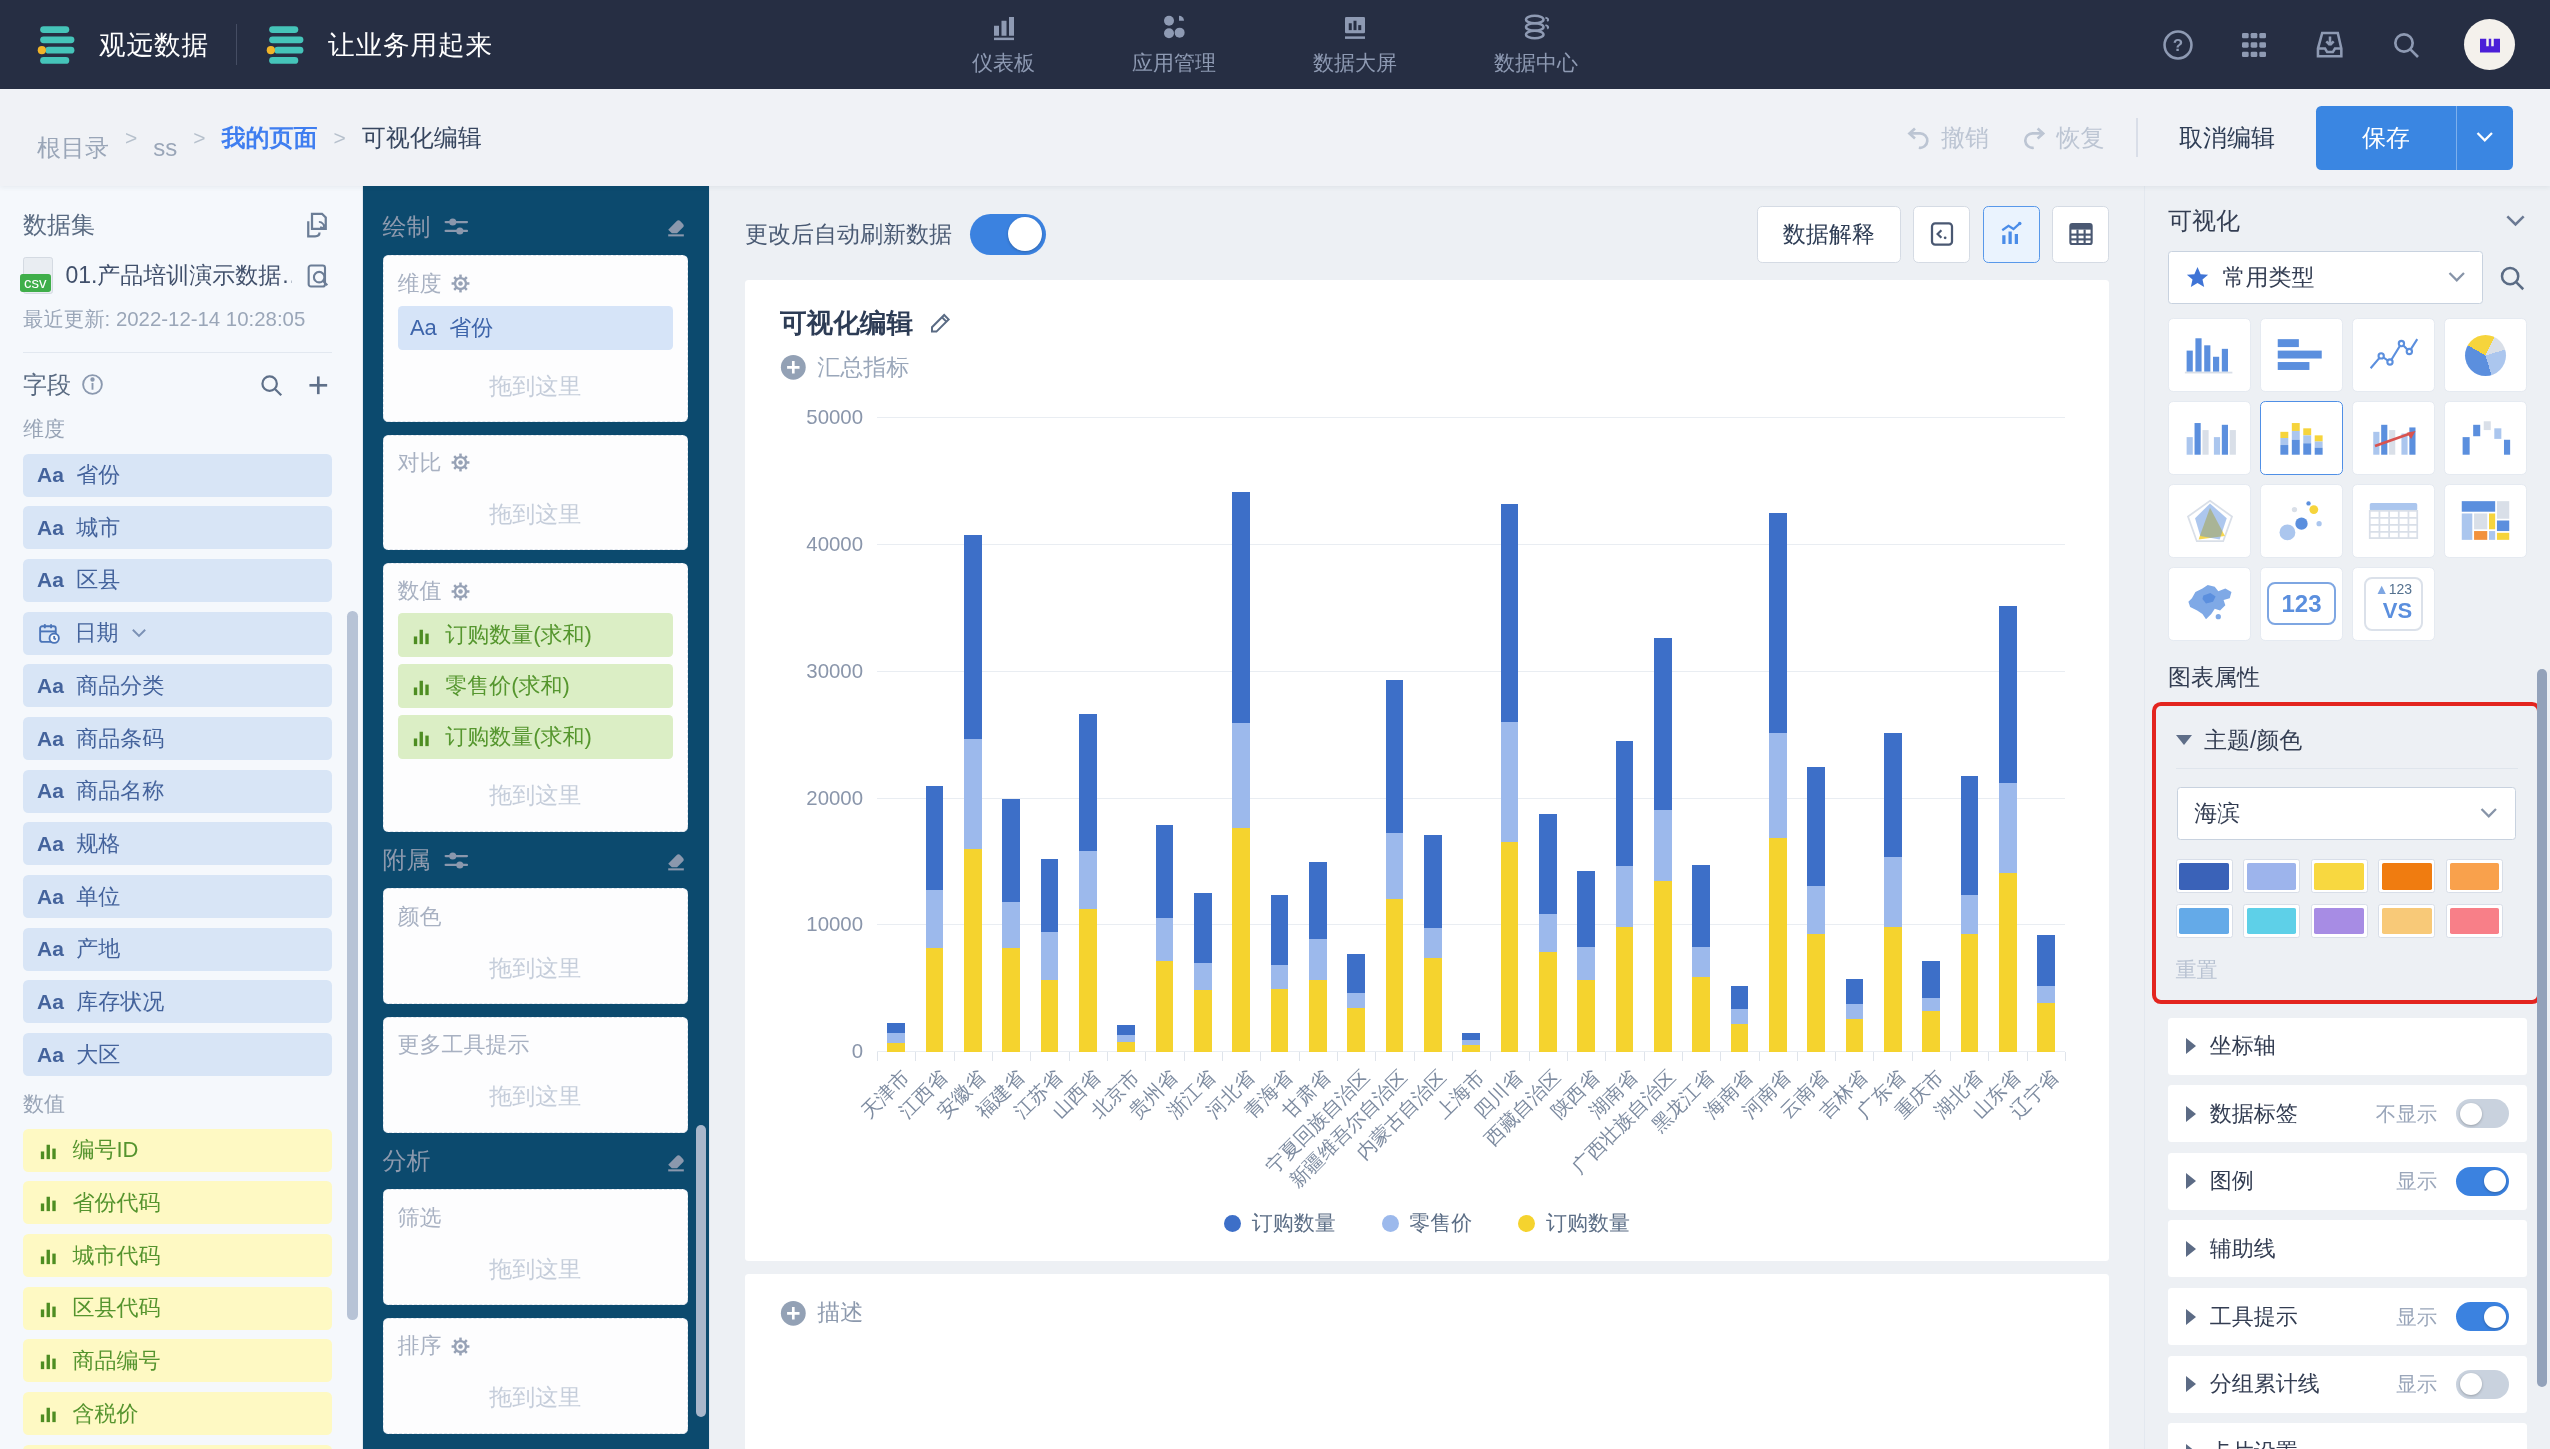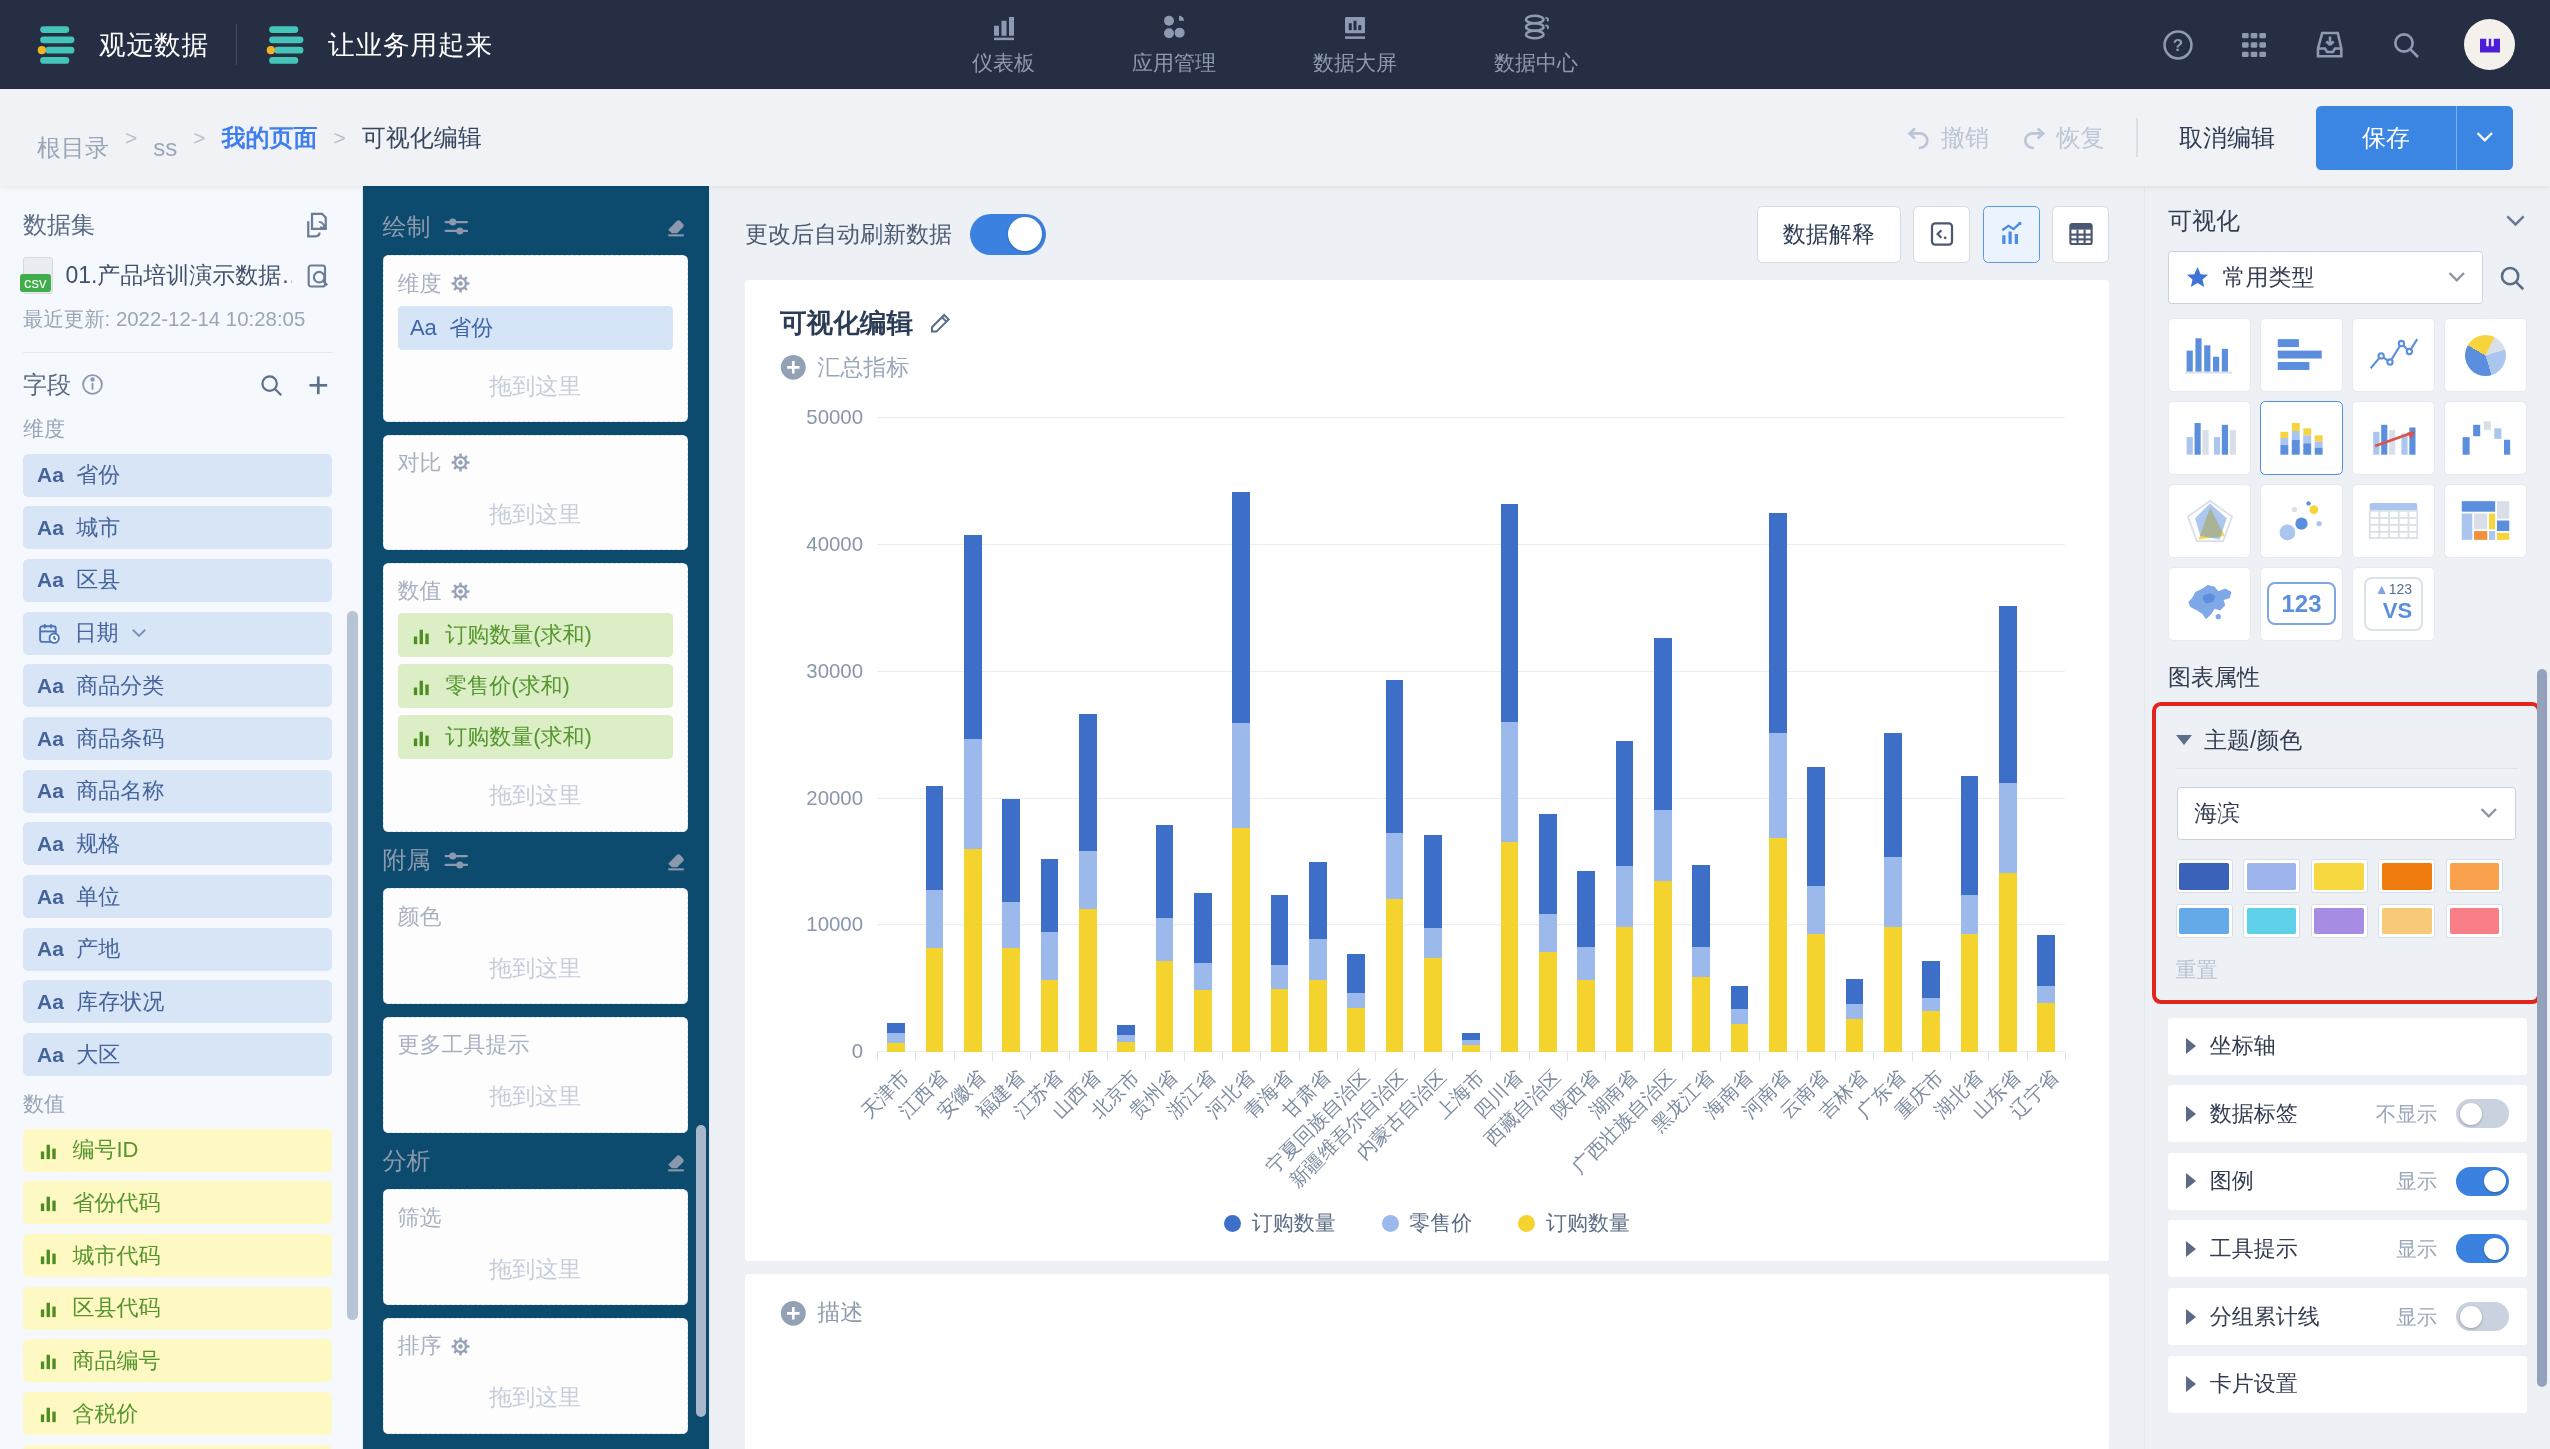--- a/index.html
+++ b/index.html
@@ -1317,20 +1317,25 @@
             <div class="tri-right"></div>
             <span class="lbl">图例</span>
           <span class="spacer"></span>
           <span class="status">显示</span>
              <div class="switch sm on">
             <div class="knob"></div>
           </div>
         </div>
         <div class="prop-row">
             <div class="tri-right"></div>
+            <span class="lbl">辅助线</span>
+          <span class="spacer"></span>
+        </div>
+        <div class="prop-row">
+            <div class="tri-right"></div>
             <span class="lbl">工具提示</span>
           <span class="spacer"></span>
           <span class="status">显示</span>
              <div class="switch sm on">
             <div class="knob"></div>
           </div>
         </div>
         <div class="prop-row">
             <div class="tri-right"></div>
             <span class="lbl">分组累计线</span>

